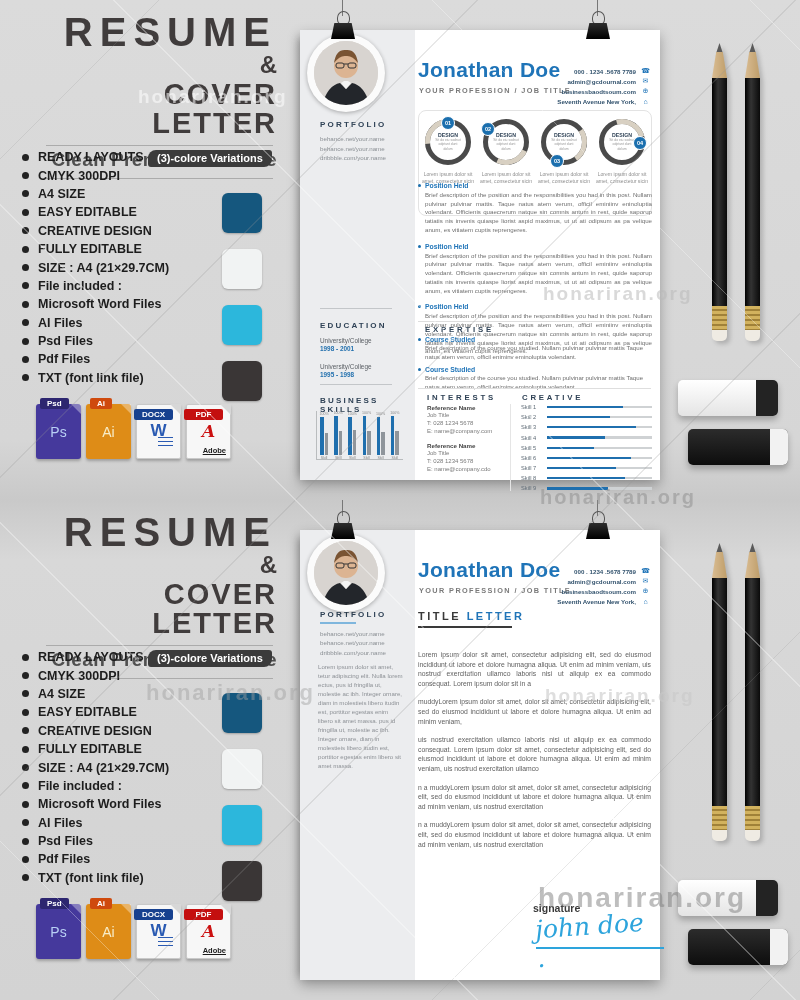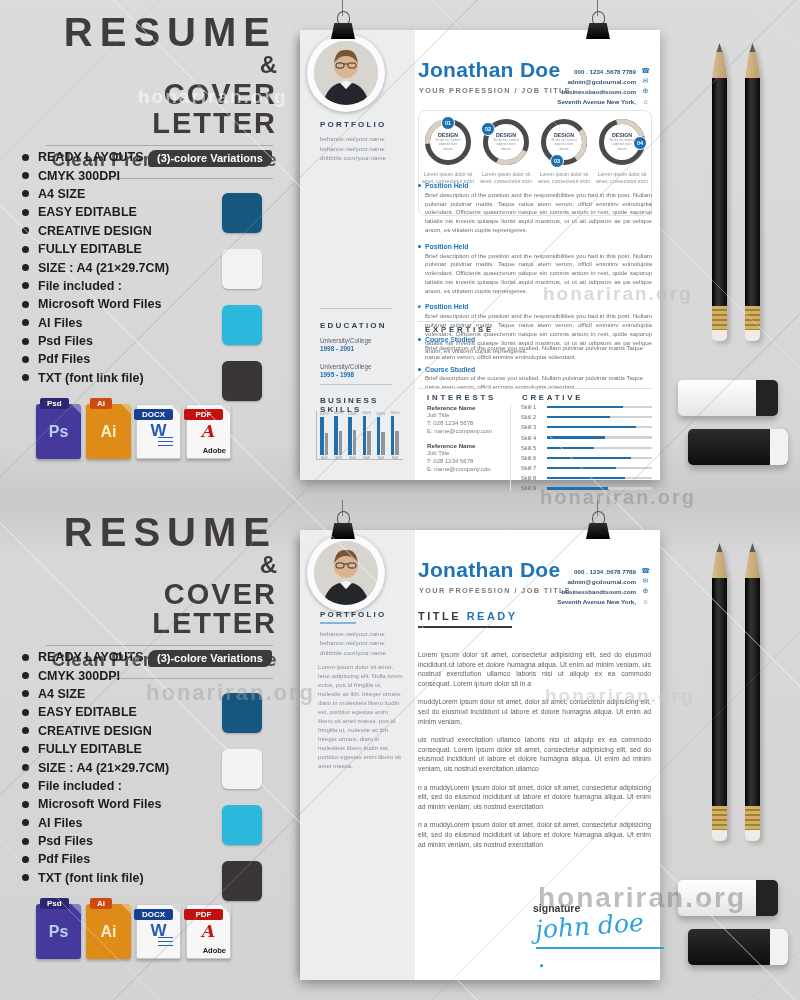--- a/index.html
+++ b/index.html
@@ -32,30 +32,30 @@
   .dot{width:7px;height:7px;border-radius:50%;background:#222;margin-right:9px;flex:none;}
   .badge{position:absolute;left:148px;top:150px;background:#3b3b3b;color:#fff;font-size:11px;
     font-weight:bold;padding:2px 9px 3px;border-radius:8px 3px 8px 3px;}
   .swatches{position:absolute;left:222px;top:193px;display:flex;flex-direction:column;gap:16px;}
   .swatch{width:40px;height:40px;border-radius:6px;box-shadow:0 1px 2px rgba(0,0,0,.25);}
   .formats{position:absolute;left:36px;top:404px;display:flex;gap:5px;}
   .ficon{position:relative;width:45px;height:55px;border-radius:3px;box-shadow:0 2px 3px rgba(0,0,0,.25);}
   .sq-tab{position:absolute;top:-6px;left:4px;font-size:8px;font-weight:bold;color:#fff;padding:1px 7px;border-radius:2px;}
   .fold{position:absolute;top:0;right:0;width:10px;height:10px;background:rgba(255,255,255,.35);
     clip-path:polygon(0 0,100% 100%,100% 0);}
-  .big{position:absolute;inset:0;display:flex;align-items:center;justify-content:center;font-size:16px;font-weight:bold;}
+  .big{position:absolute;inset:0;display:flex;align-items:center;justify-content:center;font-size:14px;font-weight:normal;}
   .ficon.pagelike{border:1px solid #c9c9c9;border-radius:2px;box-sizing:border-box;}
   .fold2{position:absolute;top:-1px;right:-1px;width:11px;height:11px;background:#d7d7d7;
     clip-path:polygon(0 0,100% 100%,100% 0);}
   .ribbon{position:absolute;top:4px;left:-3px;right:7px;color:#fff;font-size:8px;font-weight:bold;
     text-align:center;padding:1px 0;border-radius:2px;}
   .big2{position:absolute;left:0;right:0;top:16px;text-align:center;font-size:17px;font-weight:bold;}
   .wlines{position:absolute;right:7px;top:32px;width:15px;height:11px;
     background:repeating-linear-gradient(#2a5ab2 0 1.5px,transparent 1.5px 4px);}
-  .fsub{position:absolute;bottom:3px;right:4px;font-size:7.5px;font-weight:bold;color:#1c1c1c;}
+  .fsub{position:absolute;bottom:3px;right:4px;font-size:7.5px;font-weight:bold;color:#1c1c1c;text-decoration:underline;}
   .pdf .big2{font-family:"DejaVu Serif",serif;font-style:italic;}
 
   
   .page{position:absolute;left:300px;top:30px;width:360px;height:450px;background:#fff;z-index:10;
     box-shadow:0 5px 12px rgba(0,0,0,.3),-7px 2px 8px -6px rgba(0,0,0,.25);}
   .p-side{position:absolute;left:0;top:0;bottom:0;width:115px;background:#ecedef;}
   .sb{position:absolute;left:20px;width:90px;}
   .s-h{font-size:8px;font-weight:bold;letter-spacing:2.2px;color:#2f4256;}
   .s-underline{width:36px;height:1.5px;background:#7fb6dd;margin-top:3px;}
   .links{margin-top:5px;}
@@ -681,21 +681,21 @@
           </div>
           <div class="c-row">
             <span class="c-text">businessbaodtsoum.com</span>
             <span class="c-ico">⊕</span>
           </div>
           <div class="c-row">
             <span class="c-text">Seventh Avenue New York,</span>
             <span class="c-ico">⌂</span>
           </div>
         </div>
-      <div class="cl-head"><span>TITLE</span> <span class="accent">READY</span></div>
+      <div class="cl-head"><span>TITLE</span> <span class="accent">LETTER</span></div>
       <div class="cl-underline"></div>
       <div class="cl-paras">
           <p>Lorem ipsum dolor sit amet, consectetur adipisicing elit, sed do eiusmod incididunt ut labore et dolore humagna aliqua. Ut enim ad minim veniam, uis nostrud exercitation ullamco laboris nisi ut aliquip ex ea commodo consequat. Lorem ipsum dolor sit in a</p>
           <p>muddyLorem ipsum dolor sit amet, dolor sit amet, consectetur adipisicing elit, sed do eiusmod incididunt ut labore et dolore humagna aliqua. Ut enim ad minim veniam,</p>
           <p>uis nostrud exercitation ullamco laboris nisi ut aliquip ex ea commodo consequat. Lorem ipsum dolor sit amet, consectetur adipisicing elit, sed do eiusmod incididunt ut labore et dolore humagna aliqua. Ut enim ad minim veniam, uis nostrud exercitation ullamco</p>
           <p>n a muddyLorem ipsum dolor sit amet, dolor sit amet, consectetur adipisicing elit, sed do eiusmod incididunt ut labore et dolore humagna aliqua. Ut enim ad minim veniam, uis nostrud exercitation</p>
           <p>n a muddyLorem ipsum dolor sit amet, dolor sit amet, consectetur adipisicing elit, sed do eiusmod incididunt ut labore et dolore humagna aliqua. Ut enim ad minim veniam, uis nostrud exercitation</p>
         </div>
       <div class="sig-label">signature</div>
       <div class="sig-name">john doe .</div>

